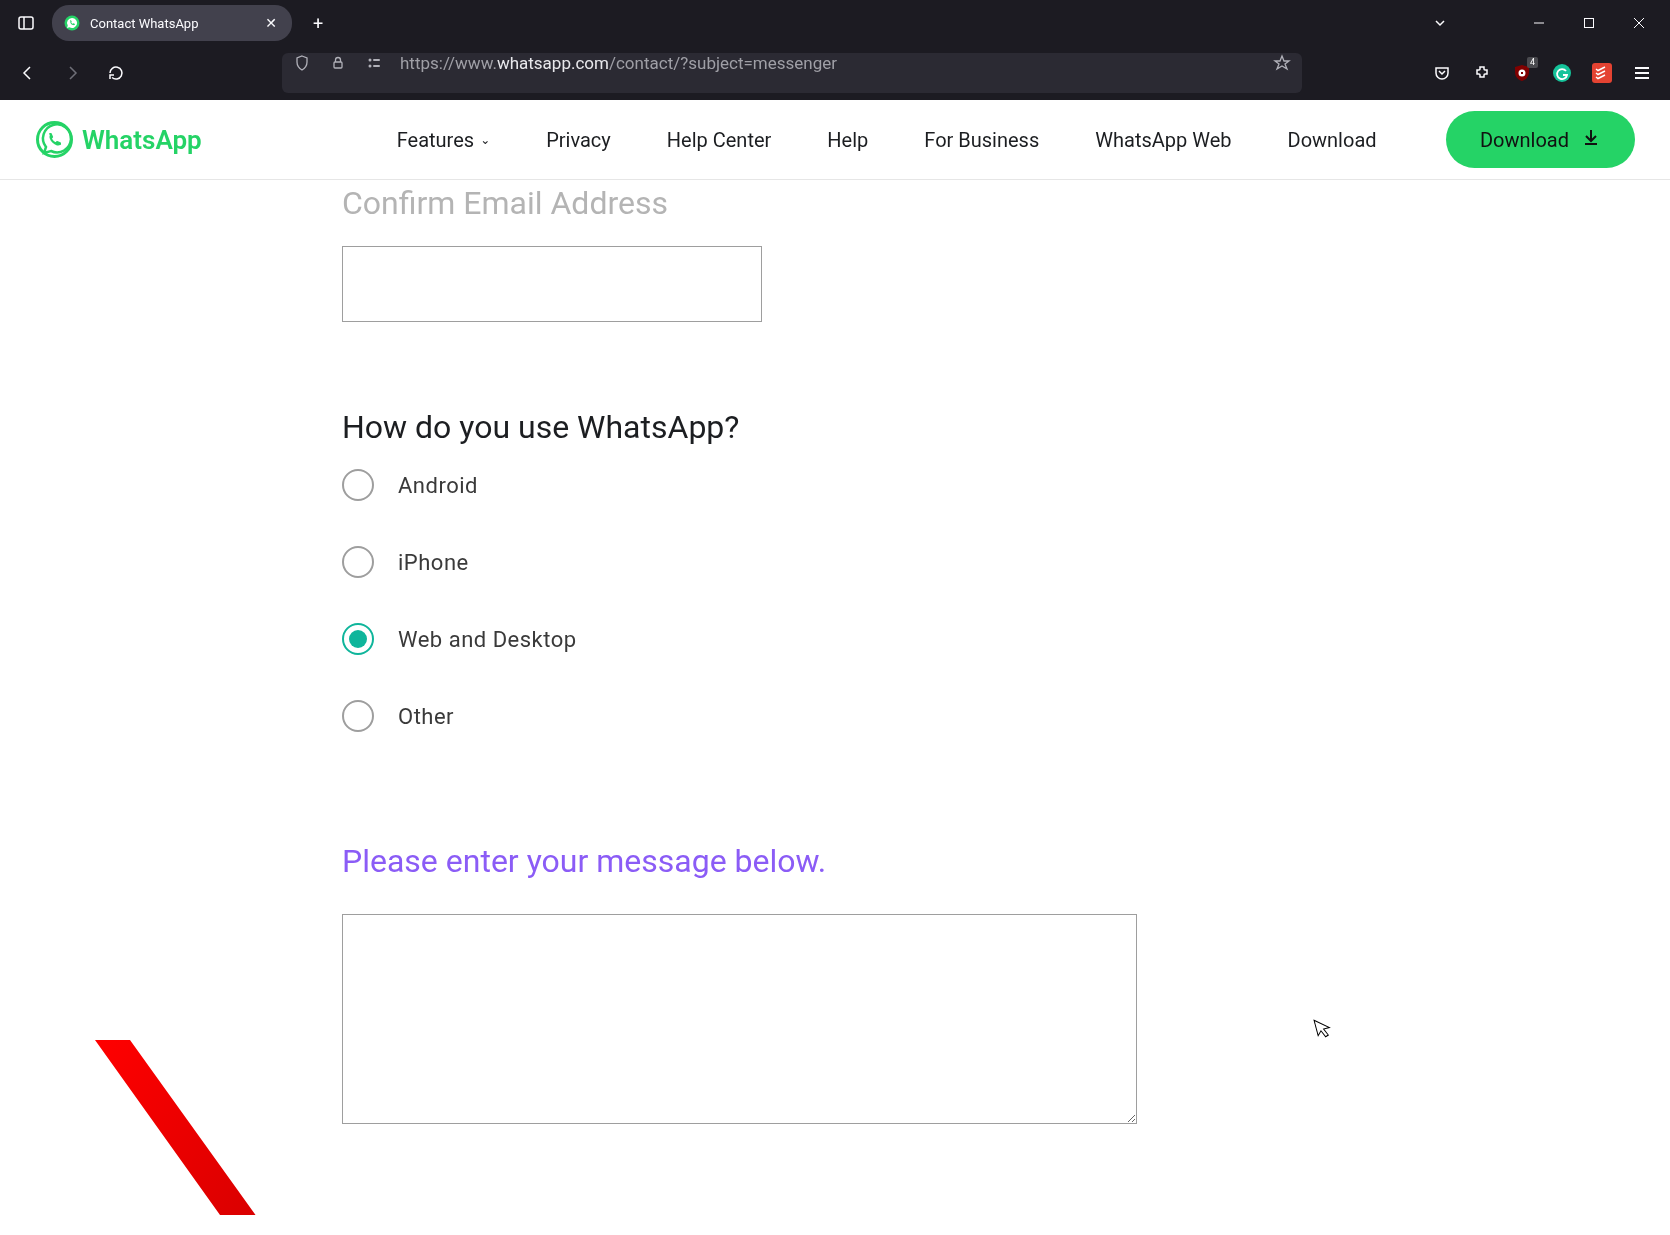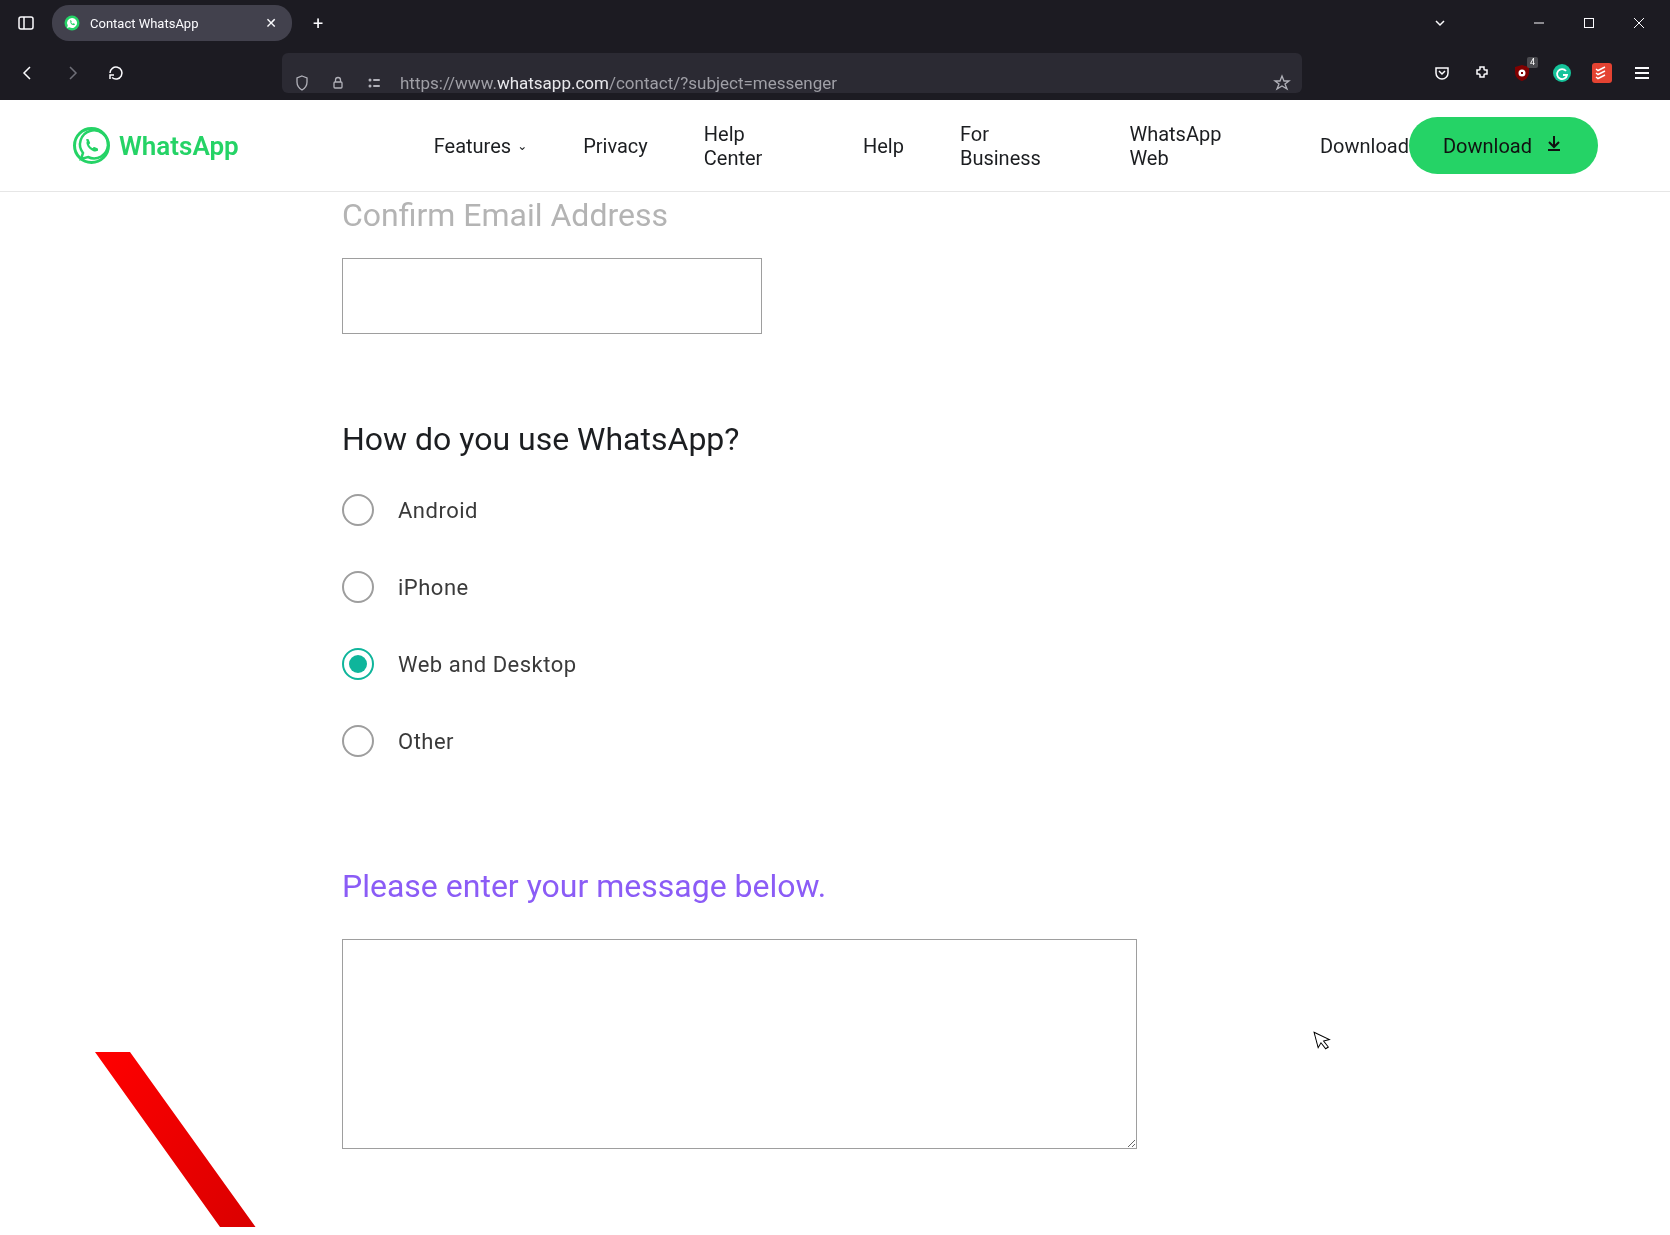--- a/index.html
+++ b/index.html
@@ -123,21 +123,21 @@
       color: #6f6f78;
     }
     .address-wrap {
       flex: 0 0 auto;
       width: 1020px;
       margin-left: 140px;
       height: 40px;
       background: #2b2a33;
       border-radius: 6px;
       display: flex;
-      align-items: flex-end;
+      align-items: flex-start;
       padding: 0 10px;
       gap: 16px;
     }
     .addr-icon {
       width: 20px;
       height: 20px;
       display: flex;
       align-items: center;
       justify-content: center;
       color: #b1b1b9;
@@ -176,22 +176,22 @@
       color: #fff;
       font-size: 9px;
       padding: 0 3px;
       border-radius: 2px;
       line-height: 11px;
     }
     
     .site-header {
       display: flex;
       align-items: center;
-      height: 92px;
-      padding: 0 72px;
+      height: 80px;
+      padding: 0 35px;
       border-bottom: 1px solid #e6e6e6;
       background: #fff;
     }
     .logo {
       display: flex;
       align-items: center;
       gap: 8px;
       color: #25d366;
       font-weight: 600;
       font-size: 26px;
@@ -255,21 +255,21 @@
       padding: 8px;
       font-size: 16px;
     }
     .section-heading {
       font-size: 32px;
       color: #1c1e21;
       font-weight: 400;
       margin-top: 86px;
     }
     .radio-group {
-      margin-top: 36px;
+      margin-top: 23px;
       display: flex;
       flex-direction: column;
       gap: 45px;
     }
     .radio-item {
       display: flex;
       align-items: center;
       gap: 24px;
     }
     .radio-circle {

